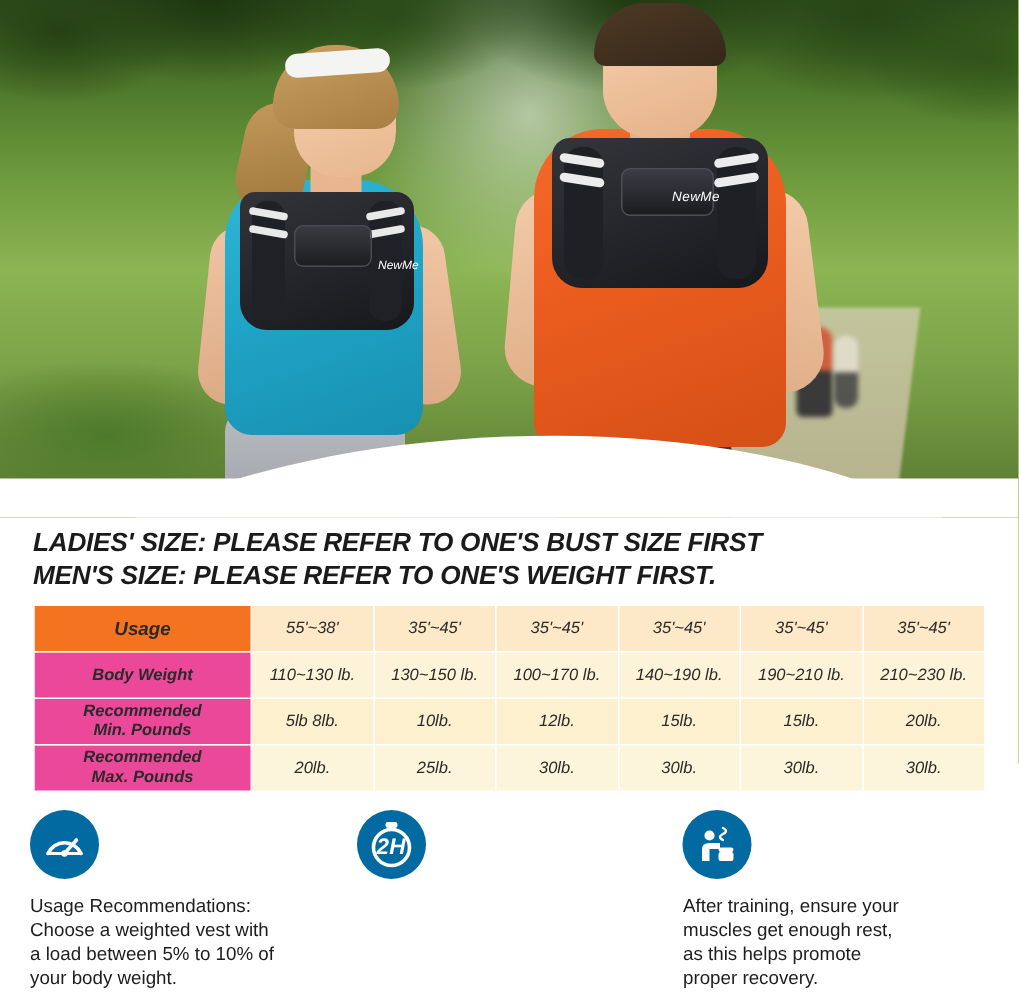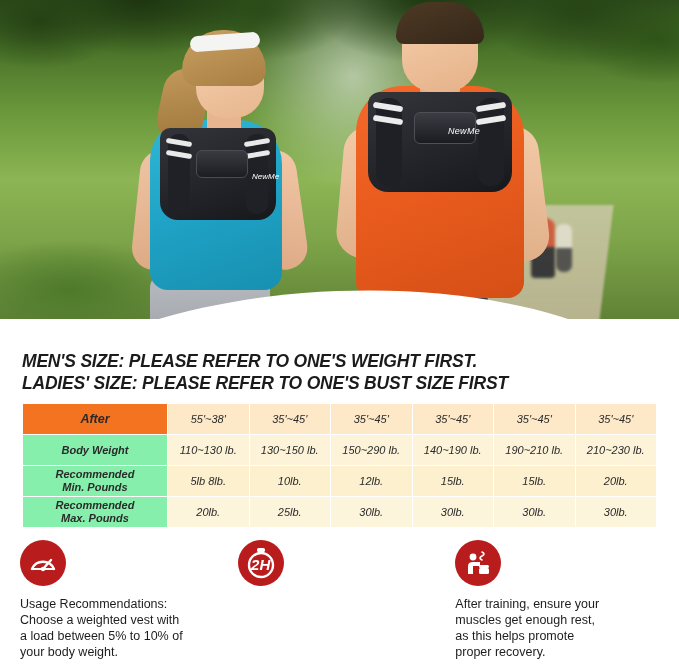--- a/index.html
+++ b/index.html
@@ -215,21 +215,21 @@
     border: 1px solid #ffffff;
     height: 31px;
     text-align: center;
     vertical-align: middle;
     font-size: 11px;
     font-style: italic;
     color: #2a2a2a;
   }
   td.lbl {
     width: 145px;
-    background: #86efac;
+    background: #ec4899;
     color: #ffffff;
     font-weight: bold;
     font-size: 11.5px;
     line-height: 13px;
     padding: 0 4px;
   }
   td.lbl.hdr { background: #f47321; font-size: 12.5px; }
   tr.r0 td.val { background: #fde9c7; }
   tr.r1 td.val { background: #fdf3d8; font-style: italic; }
   tr.r2 td.val { background: #fdf0cf; margin-left: 45px; }
@@ -238,21 +238,21 @@
   
   .tips {
     display: flex;
     padding: 12px 20px 0 20px;
     gap: 14px;
   }
   .tip { width: 207px; }
   .tip-icon {
     width: 46px; height: 46px;
     border-radius: 50%;
-    background: #b91c1c;
+    background: #0369a1;
     position: relative;
     margin-bottom: 10px;
   }
   .tip-text {
     font-size: 12.5px;
     color: #1d1d1d;
     line-height: 16px;
     white-space: pre-line;
   }
   .icon-glyph {
@@ -307,41 +307,41 @@
   <div class="person m-r3"></div>
   <div class="person m-r4"></div>
   <div class="person m-buckle"></div>
   <div class="person m-logo">NewMe</div>
 
   <div class="swoosh"></div>
   <div class="swoosh2"></div>
 </div>
 
 <div class="headings">
+  <div class="line">LADIES' SIZE: PLEASE REFER TO ONE'S BUST SIZE FIRST</div>
   <div class="line">MEN'S SIZE: PLEASE REFER TO ONE'S WEIGHT FIRST.</div>
-  <div class="line">LADIES' SIZE: PLEASE REFER TO ONE'S BUST SIZE FIRST</div>
 </div>
 
 <div class="table-wrap">
   <table class="size-table">
     <tbody>
       <tr class="r0">
-        <td class="lbl hdr">After</td>
+        <td class="lbl hdr">Usage</td>
         <td class="val">55'~38'</td>
         <td class="val">35'~45'</td>
         <td class="val">35'~45'</td>
         <td class="val">35'~45'</td>
         <td class="val">35'~45'</td>
         <td class="val">35'~45'</td>
       </tr>
       <tr class="r1">
         <td class="lbl">Body Weight</td>
         <td class="val">110~130 lb.</td>
         <td class="val">130~150 lb.</td>
-        <td class="val">150~290 lb.</td>
+        <td class="val">100~170 lb.</td>
         <td class="val">140~190 lb.</td>
         <td class="val">190~210 lb.</td>
         <td class="val">210~230 lb.</td>
       </tr>
       <tr class="r2">
         <td class="lbl" style="white-space:pre-line">Recommended
 Min. Pounds</td>
         <td class="val">5lb 8lb.</td>
         <td class="val">10lb.</td>
         <td class="val">12lb.</td>

